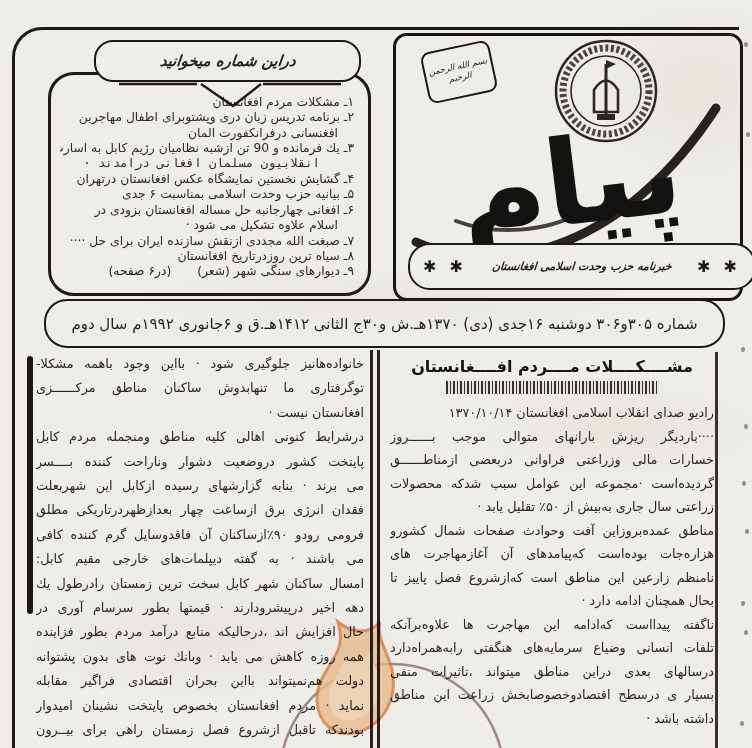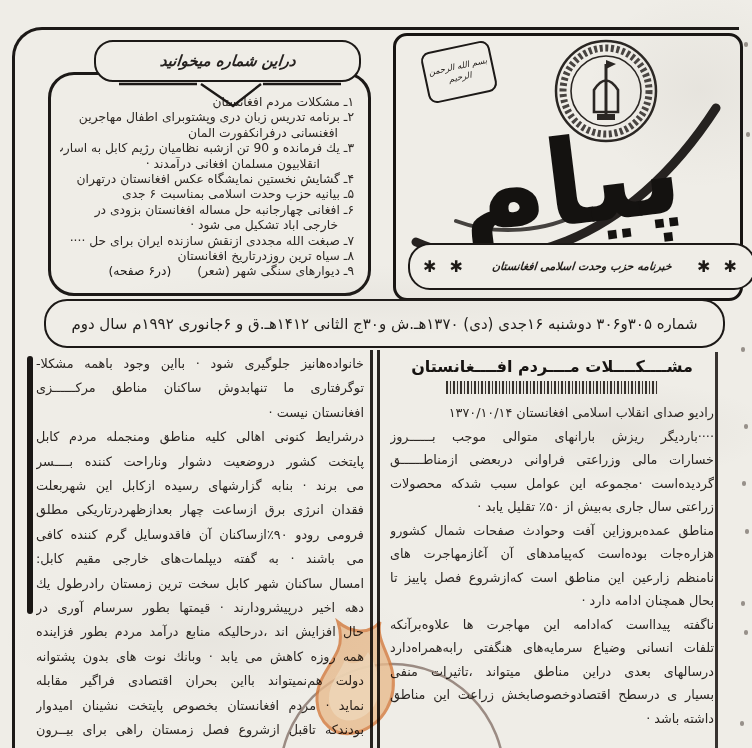--- a/index.html
+++ b/index.html
@@ -28,21 +28,21 @@
   .toc-pill{position:absolute;left:94px;top:40px;width:263px;height:38px;background:#efede7;
       border:2.5px solid #1c1917;border-radius:19px;display:flex;align-items:center;
       justify-content:center;z-index:3;}
   .toc-pill span{font-size:15px;font-style:italic;font-weight:bold;color:#262220;
       transform:skewX(-6deg);}
   .toc-arrows{position:absolute;left:105px;top:80px;z-index:2;}
   .toc-list{position:absolute;left:60px;top:95px;width:294px;direction:rtl;
       font-size:12.3px;line-height:15.4px;color:#2e2925;text-align:right;z-index:1;}
   .toc-line{white-space:nowrap;overflow:hidden;}
   .toc-line.cont{padding-right:16px;}
-  .toc-line.cont2{padding-right:34px;}
+  .toc-line.cont2{padding-right:34px;font-family:Liberation Mono, monospace;}
   .toc-flex{display:flex;gap:26px;white-space:nowrap;}
   .toc-flex .note{font-weight:normal;color:#1d1a17;}
 
   
   .masthead{position:absolute;left:393px;top:33px;width:344px;height:262px;
       border:3.5px solid #171412;border-radius:14px;}
   .bismillah{position:absolute;left:28px;top:10px;width:62px;height:44px;
       border:2px solid #1c1917;border-radius:9px;transform:rotate(-12deg);
       display:flex;align-items:center;justify-content:center;text-align:center;
       font-size:8.5px;font-style:italic;color:#201c19;padding:2px;line-height:1.25;}
@@ -115,21 +115,21 @@
 
   <div class="toc-list">
     <div class="toc-line">۱ـ مشکلات مردم افغانستان</div>
     <div class="toc-line">۲ـ برنامه تدریس زبان دری وپشتوبرای اطفال مهاجرین</div>
     <div class="toc-line cont">افغنسانی درفرانکفورت المان</div>
     <div class="toc-line">۳ـ یك فرمانده و 90 تن ازشبه نظامیان رژیم کابل به اسارت</div>
     <div class="toc-line cont2">انقلابیون مسلمان افغانی درآمدند ·</div>
     <div class="toc-line">۴ـ گشایش نخستین نمایشگاه عکس افغانستان درتهران</div>
     <div class="toc-line">۵ـ بیانیه حزب وحدت اسلامی بمناسبت ۶ جدی</div>
     <div class="toc-line">۶ـ افغانی چهارجانبه حل مساله افغانستان بزودی در</div>
-    <div class="toc-line cont">خارجی اباد تشکیل می شود ·</div>
+    <div class="toc-line cont">اسلام علاوه تشکیل می شود ·</div>
     <div class="toc-line">۷ـ صبغت الله مجددی ازنقش سازنده ایران برای حل ····</div>
     <div class="toc-line">۸ـ سیاه ترین روزدرتاریخ افغانستان</div>
     <div class="toc-line toc-flex">
       <span>۹ـ دیوارهای سنگی شهر (شعر)</span>
       <span class="note">(در۶ صفحه)</span>
     </div>
   </div>
 
   <div class="masthead">
 

